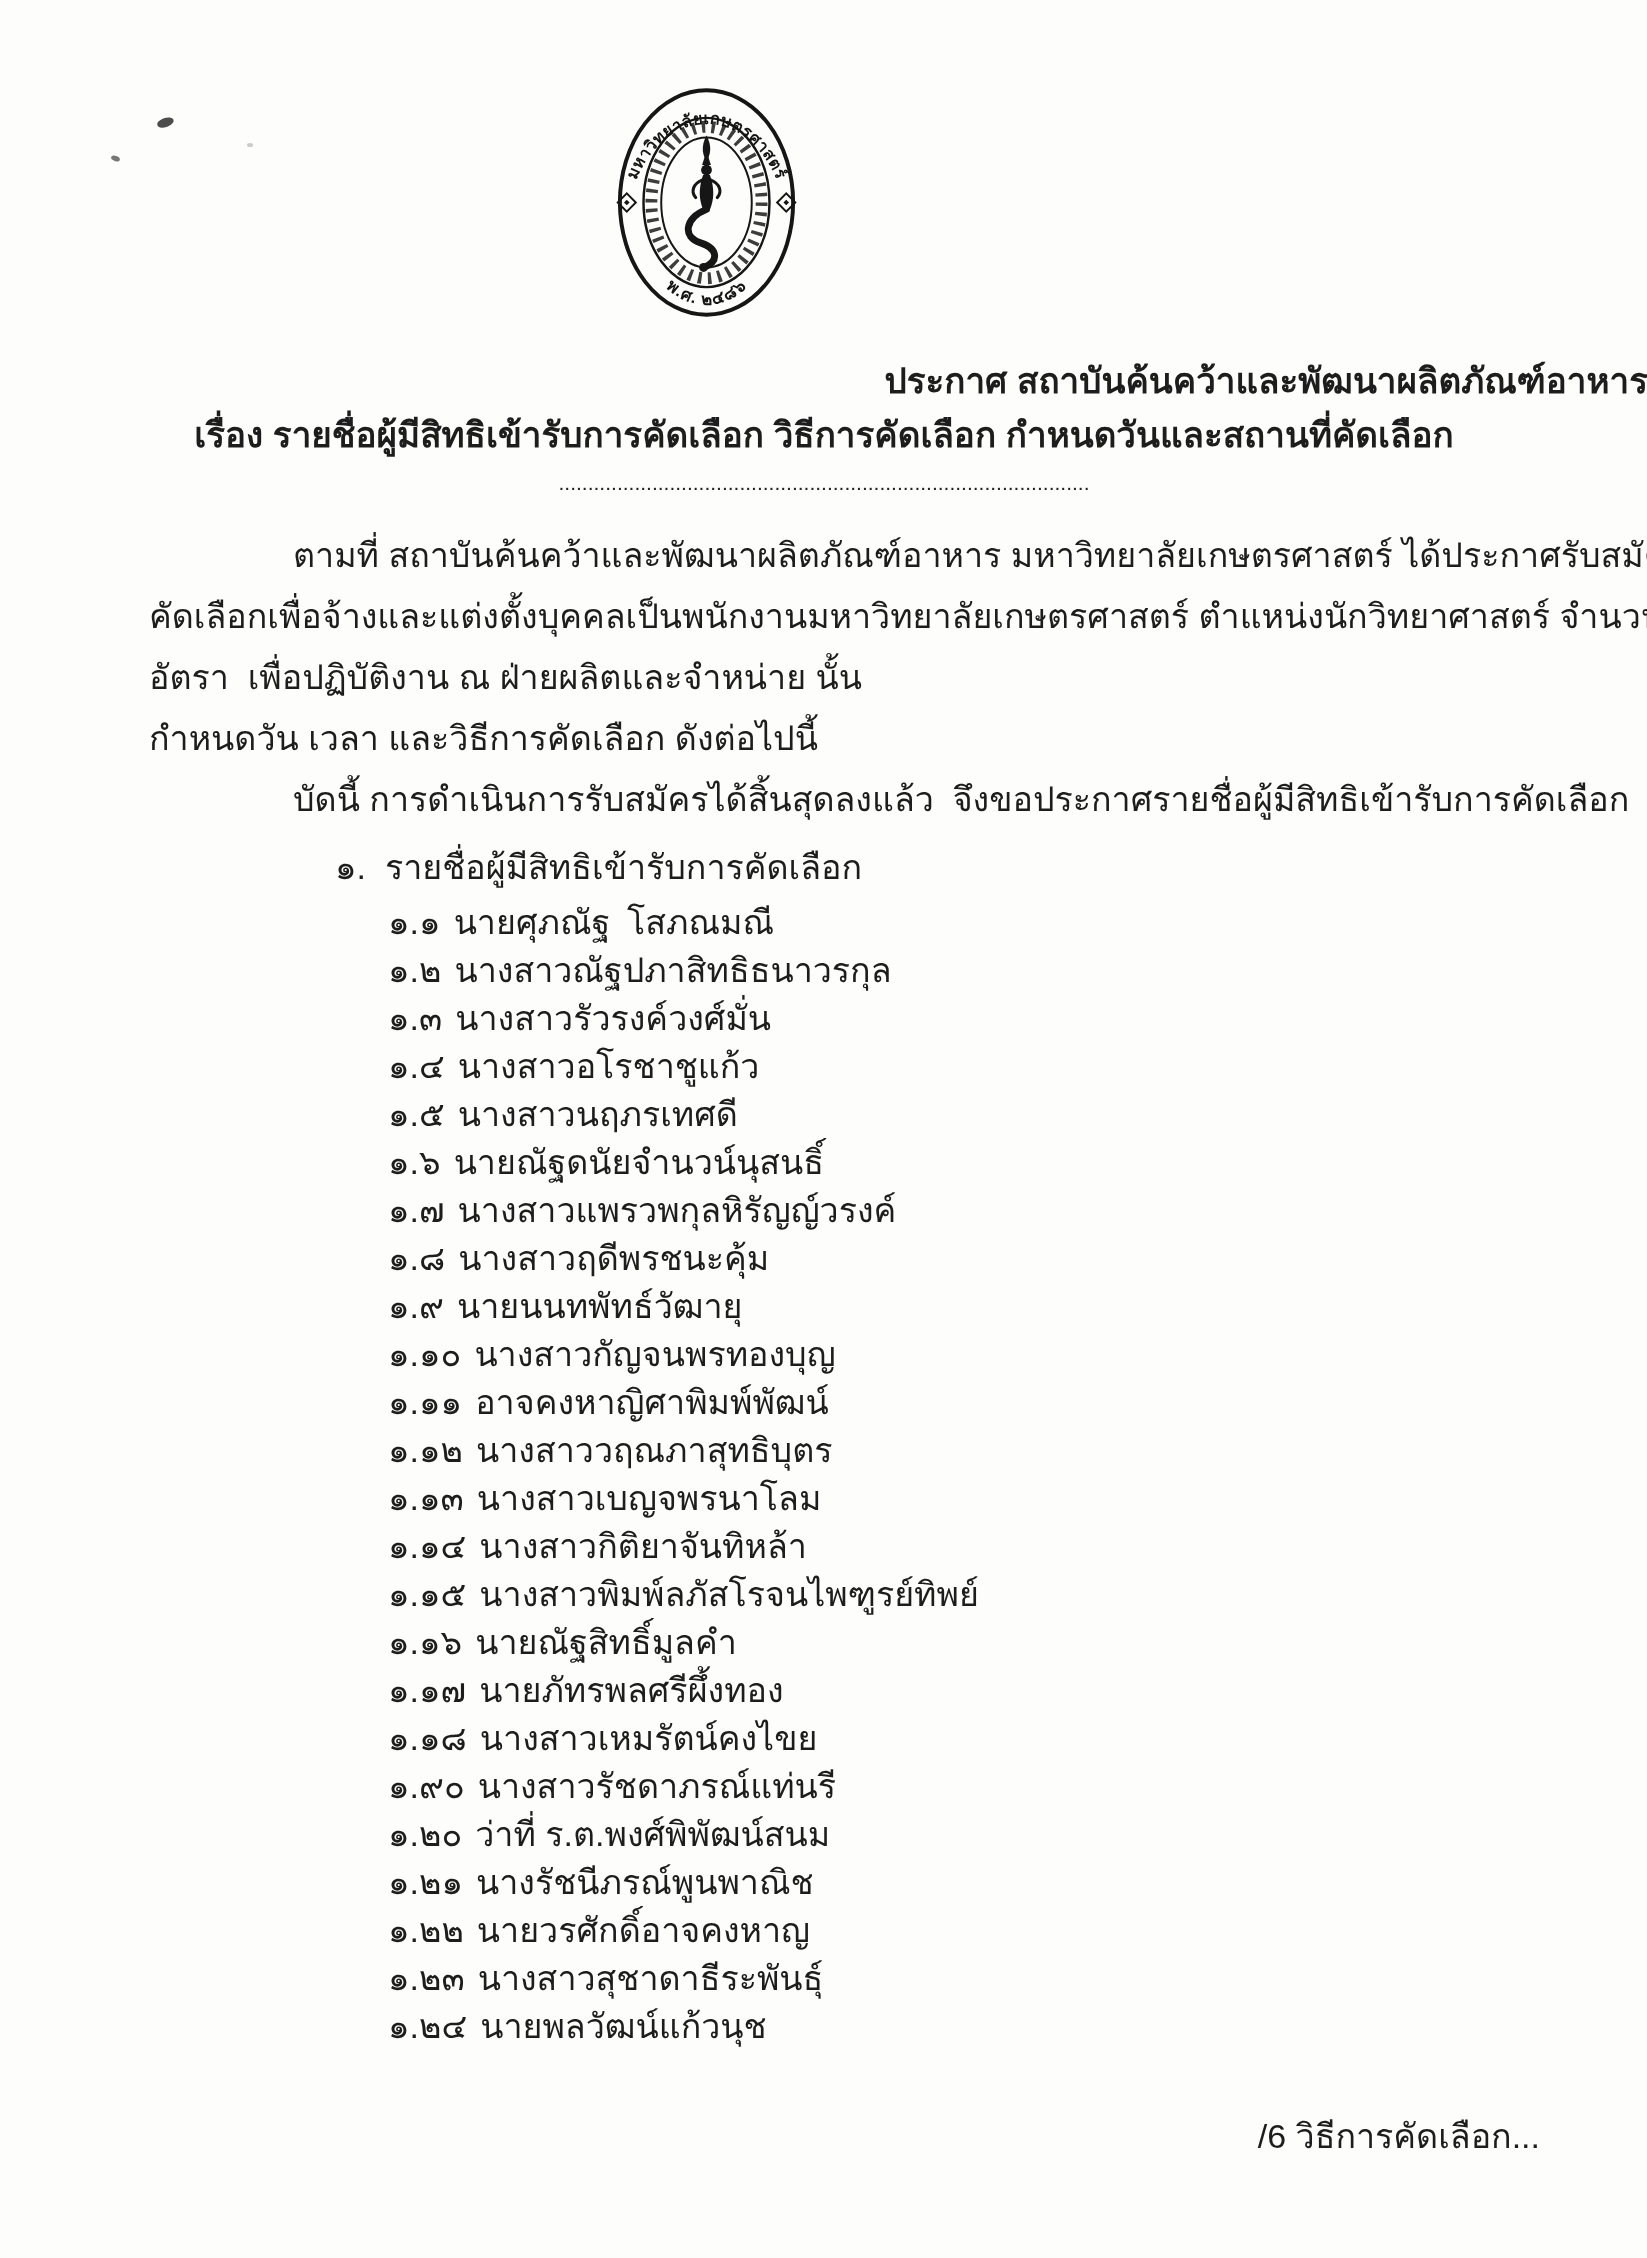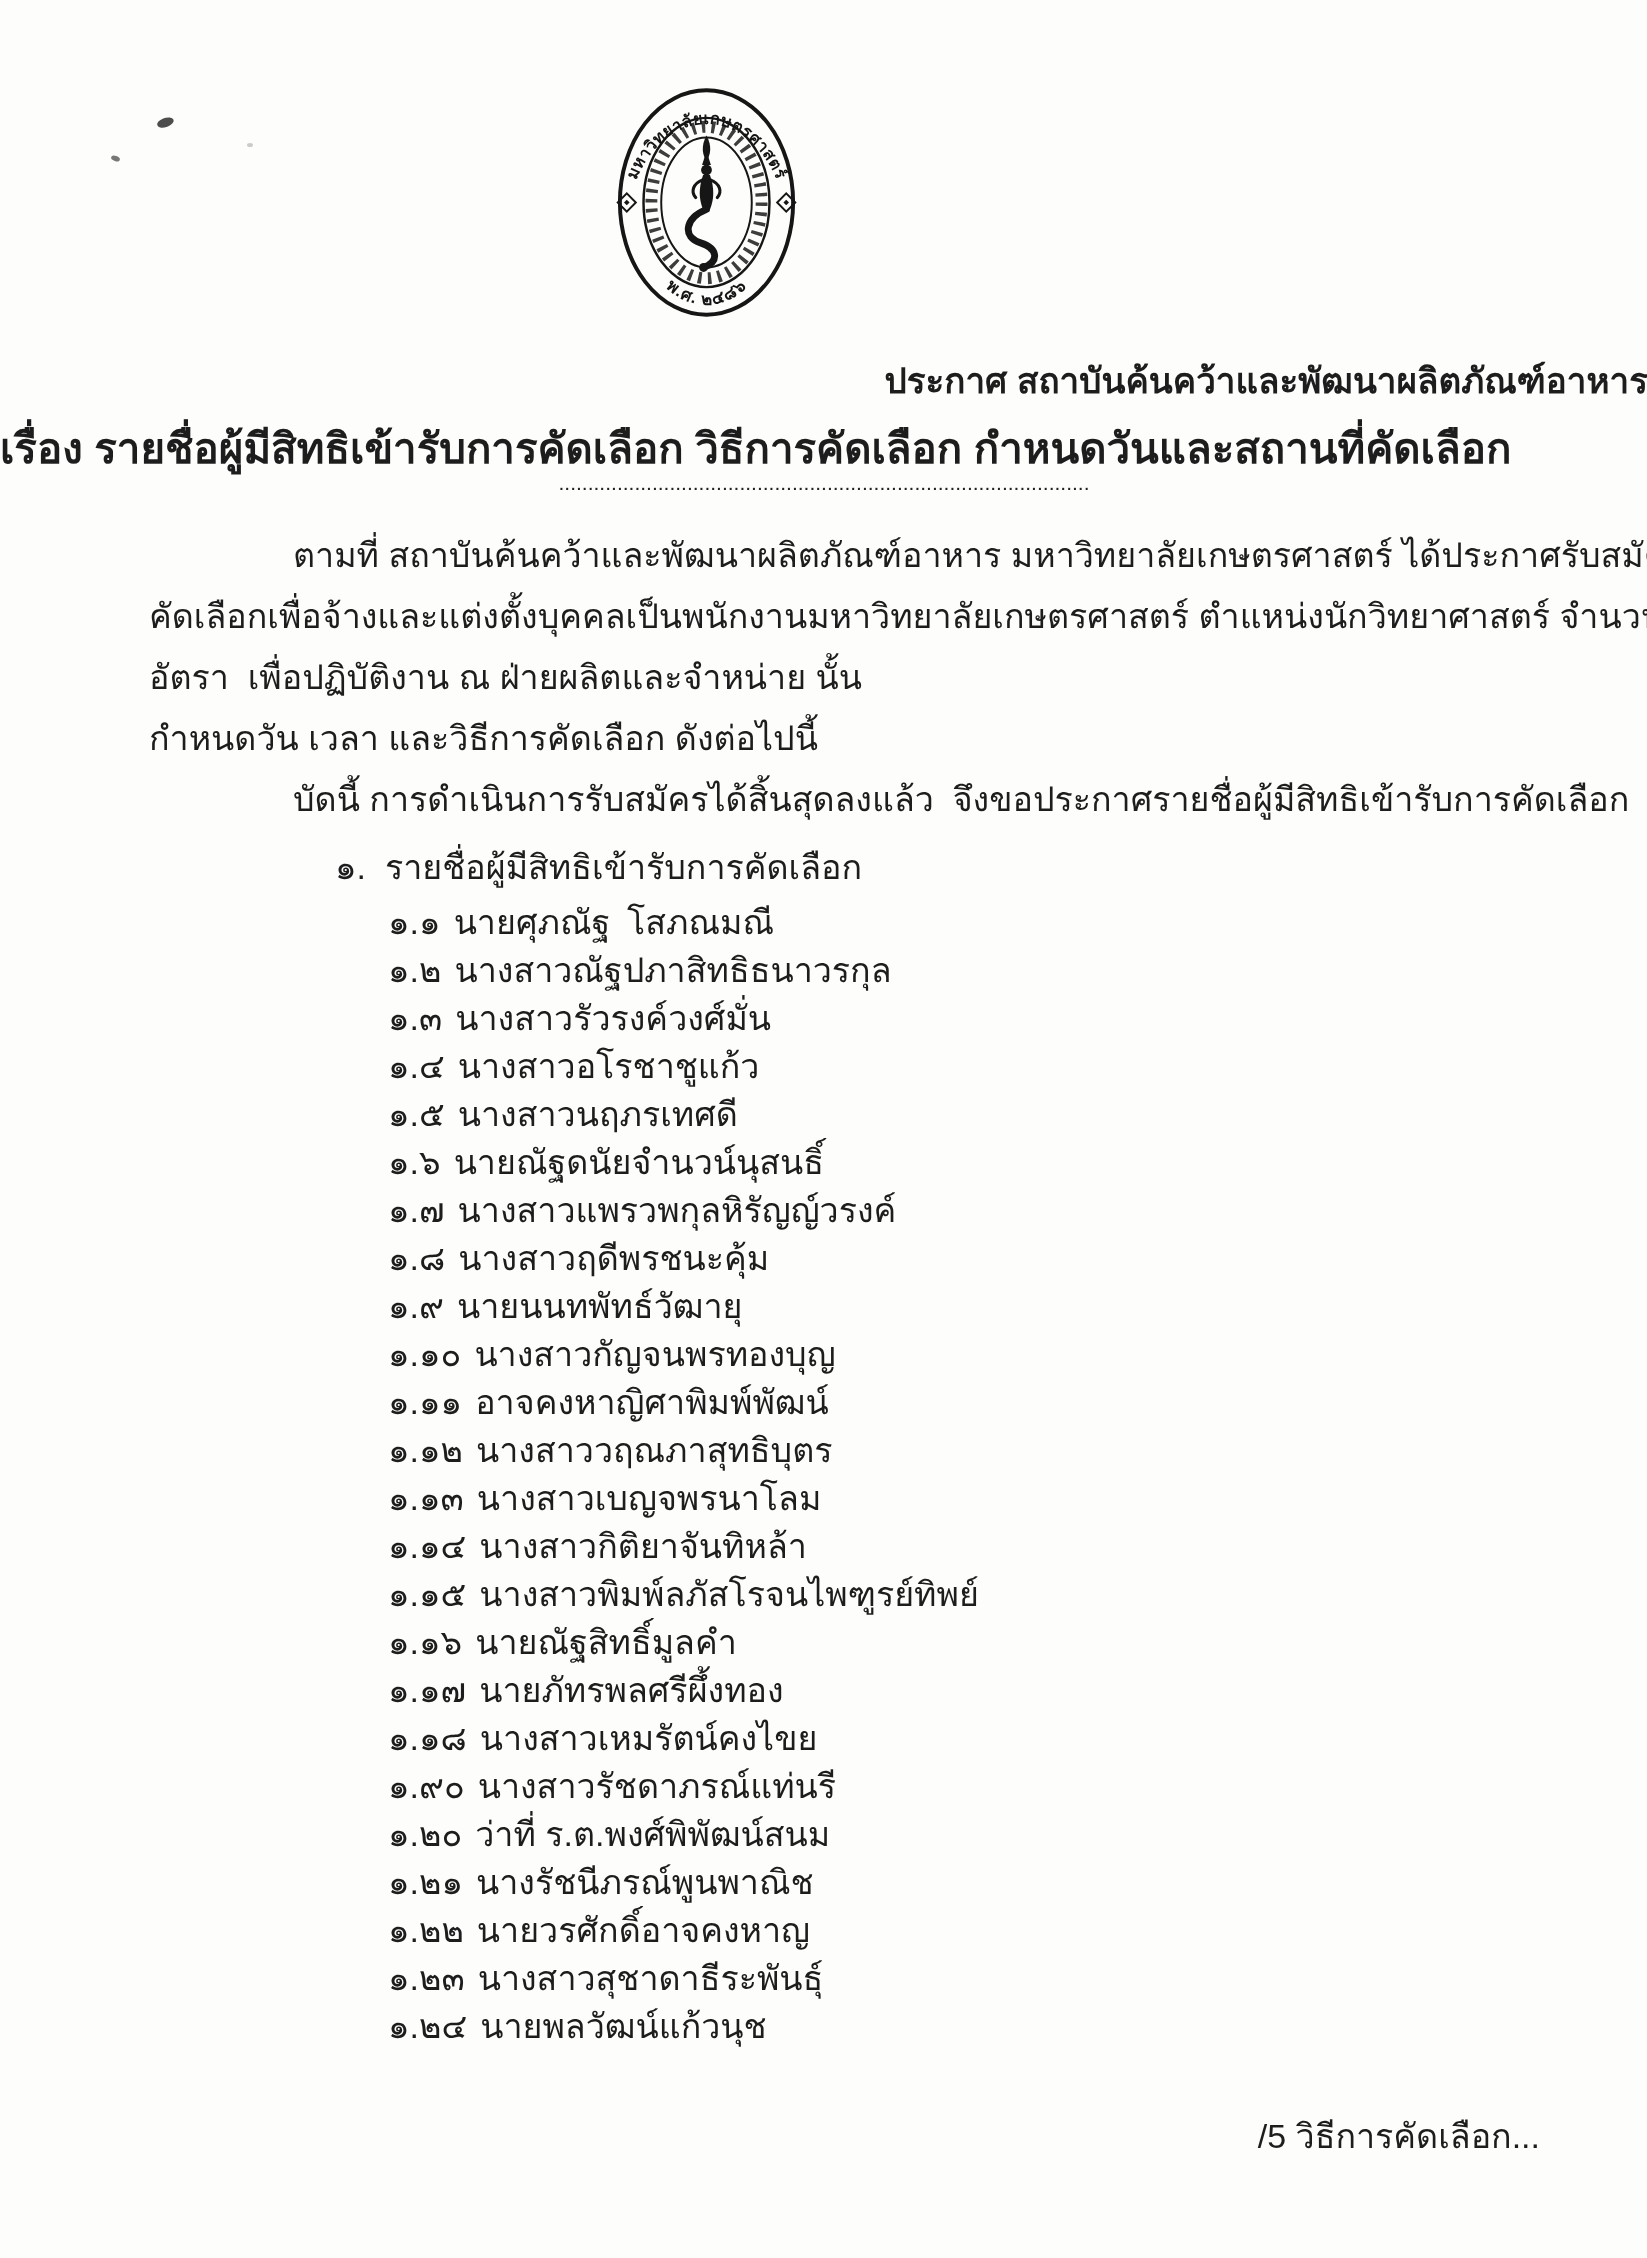--- a/index.html
+++ b/index.html
@@ -21,22 +21,22 @@
           transform:rotate(18deg);border-radius:50%;opacity:.75;}
   .speck3{position:absolute;left:247px;top:143px;width:6px;height:4px;background:#9a9a9a;
           border-radius:50%;opacity:.5;}
 
   
   .seal{position:absolute;left:613px;top:84px;width:187px;height:237px;}
 
   
   .title1{position:absolute;left:0;right:0;top:358px;text-align:right;
           font-size:35px;font-weight:700;line-height:46px;}
-  .title2{position:absolute;left:0;right:0;top:426px;
-          font-size:42px;font-weight:700;line-height:46px;}
+  .title2{position:absolute;left:0;right:0;top:412px;text-align:center;
+          font-size:35px;font-weight:700;line-height:46px;}
   .divider{position:absolute;left:0;right:0;top:468px;text-align:center;
            font-size:21px;letter-spacing:0px;color:#222;line-height:30px;}
 
   
   .para{position:absolute;left:149px;width:1393px;font-size:34px;line-height:61px;}
   .p1{top:525px;}
   .p2{top:708px;}
   .indent{padding-left:144px;}
 
   
@@ -211,16 +211,16 @@
 
     <div class="row">
       <span class="nn"><span class="no">๑.๒๓</span><span class="nm">นางสาวสุชาดา</span></span><span class="sn">ธีระพันธุ์</span>
     </div>
 
     <div class="row">
       <span class="nn"><span class="no">๑.๒๔</span><span class="nm">นายพลวัฒน์</span></span><span class="sn">แก้วนุช</span>
     </div>
   </div>
 
-  <div class="footer">/5 วิธีการคัดเลือก...</div>
+  <div class="footer">/6 วิธีการคัดเลือก...</div>
 
 </div>
 
 
 </body></html>

